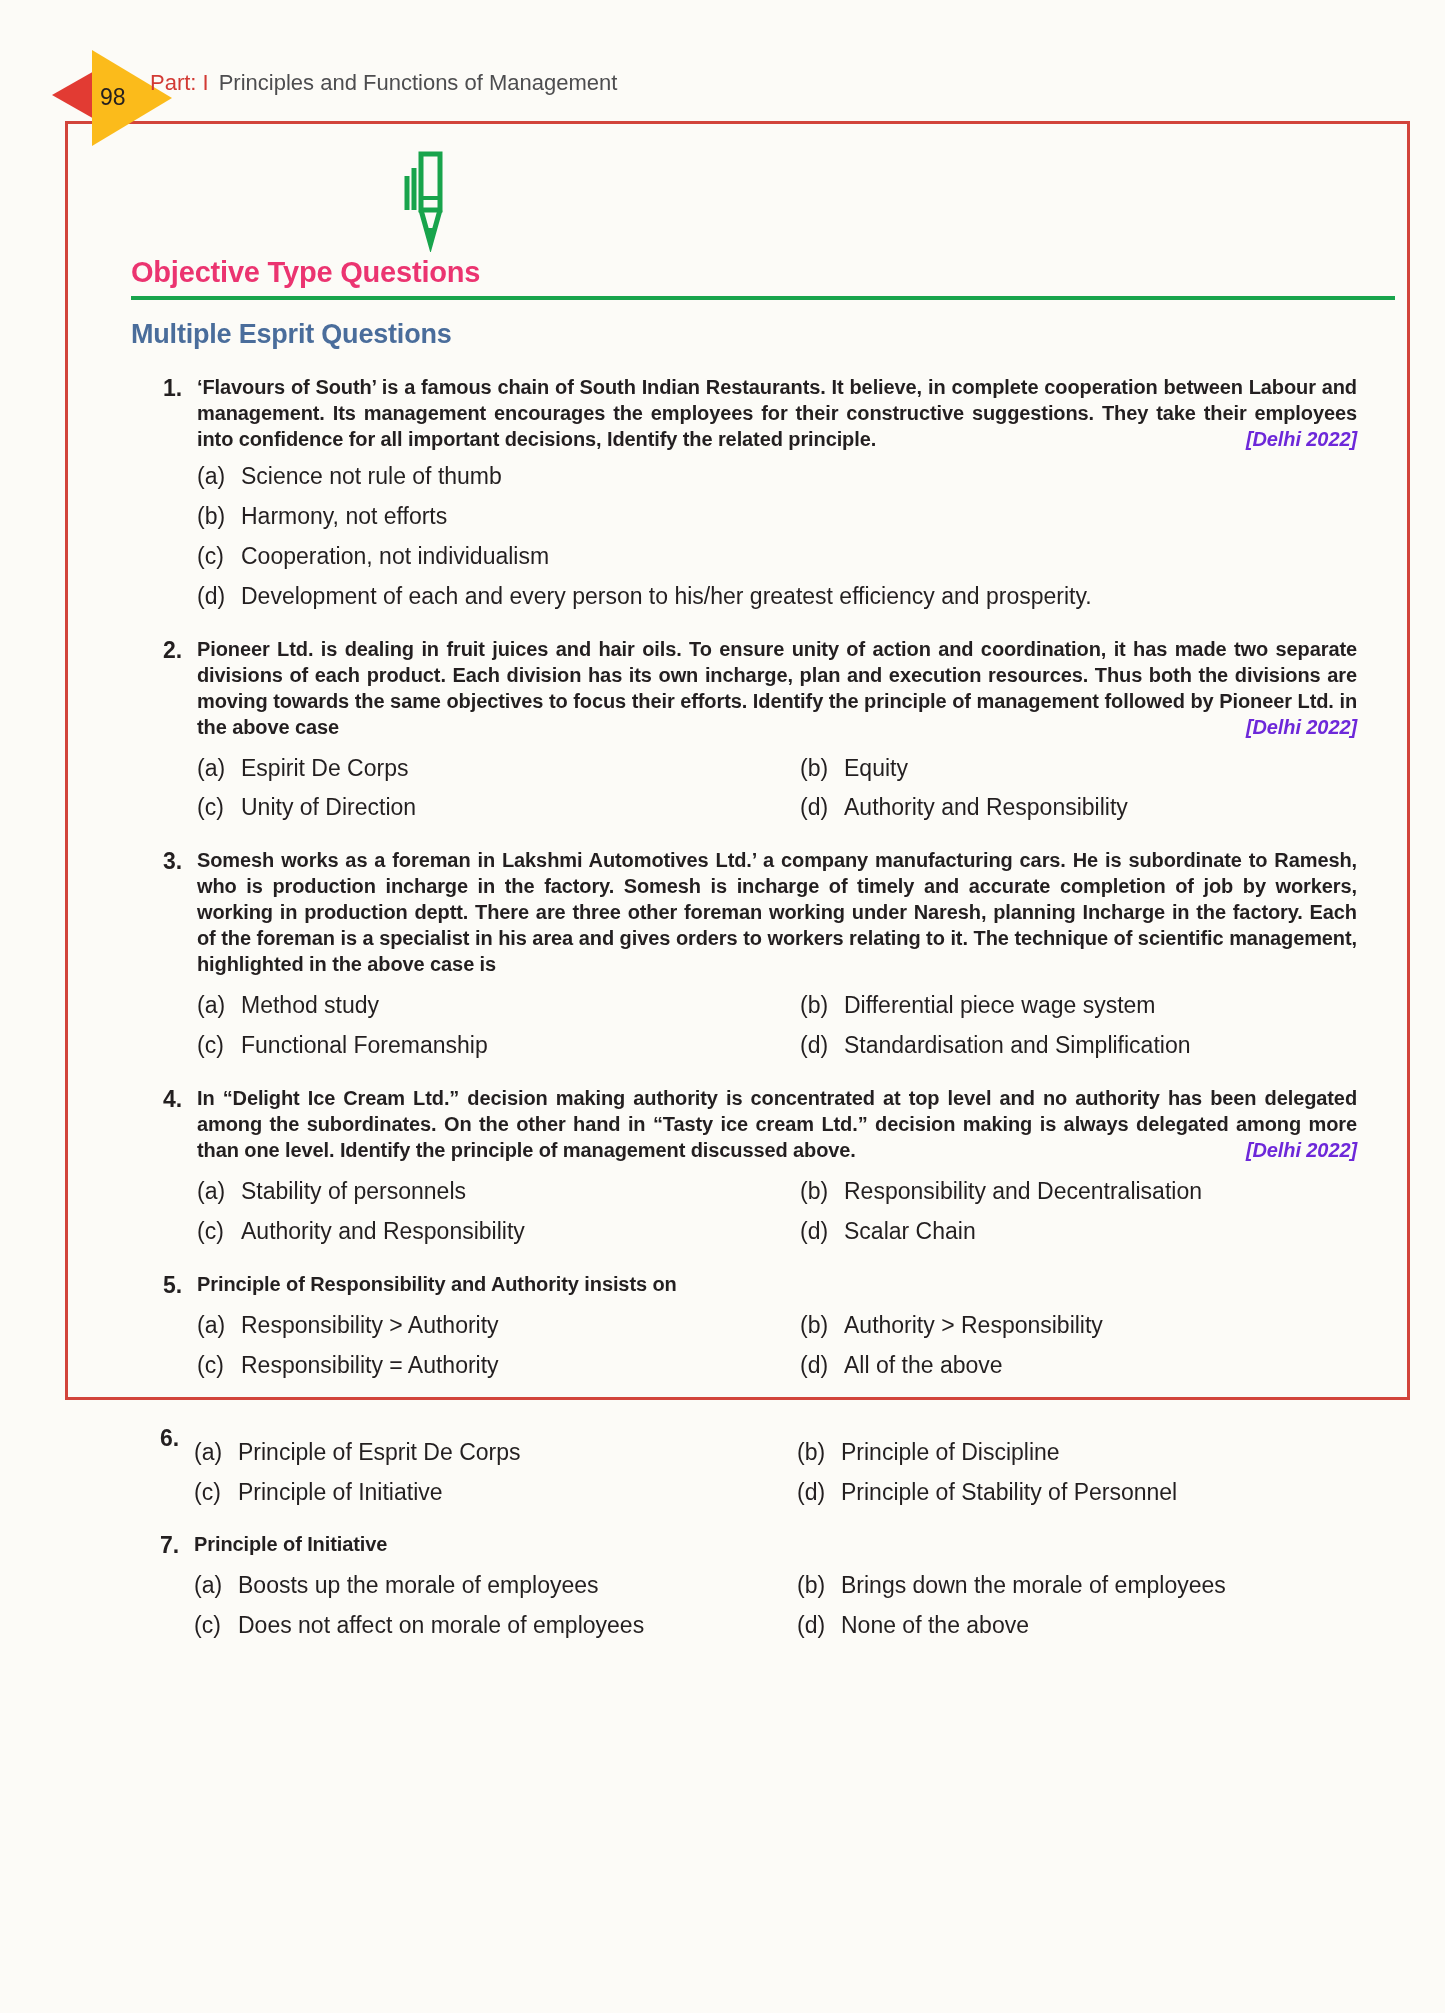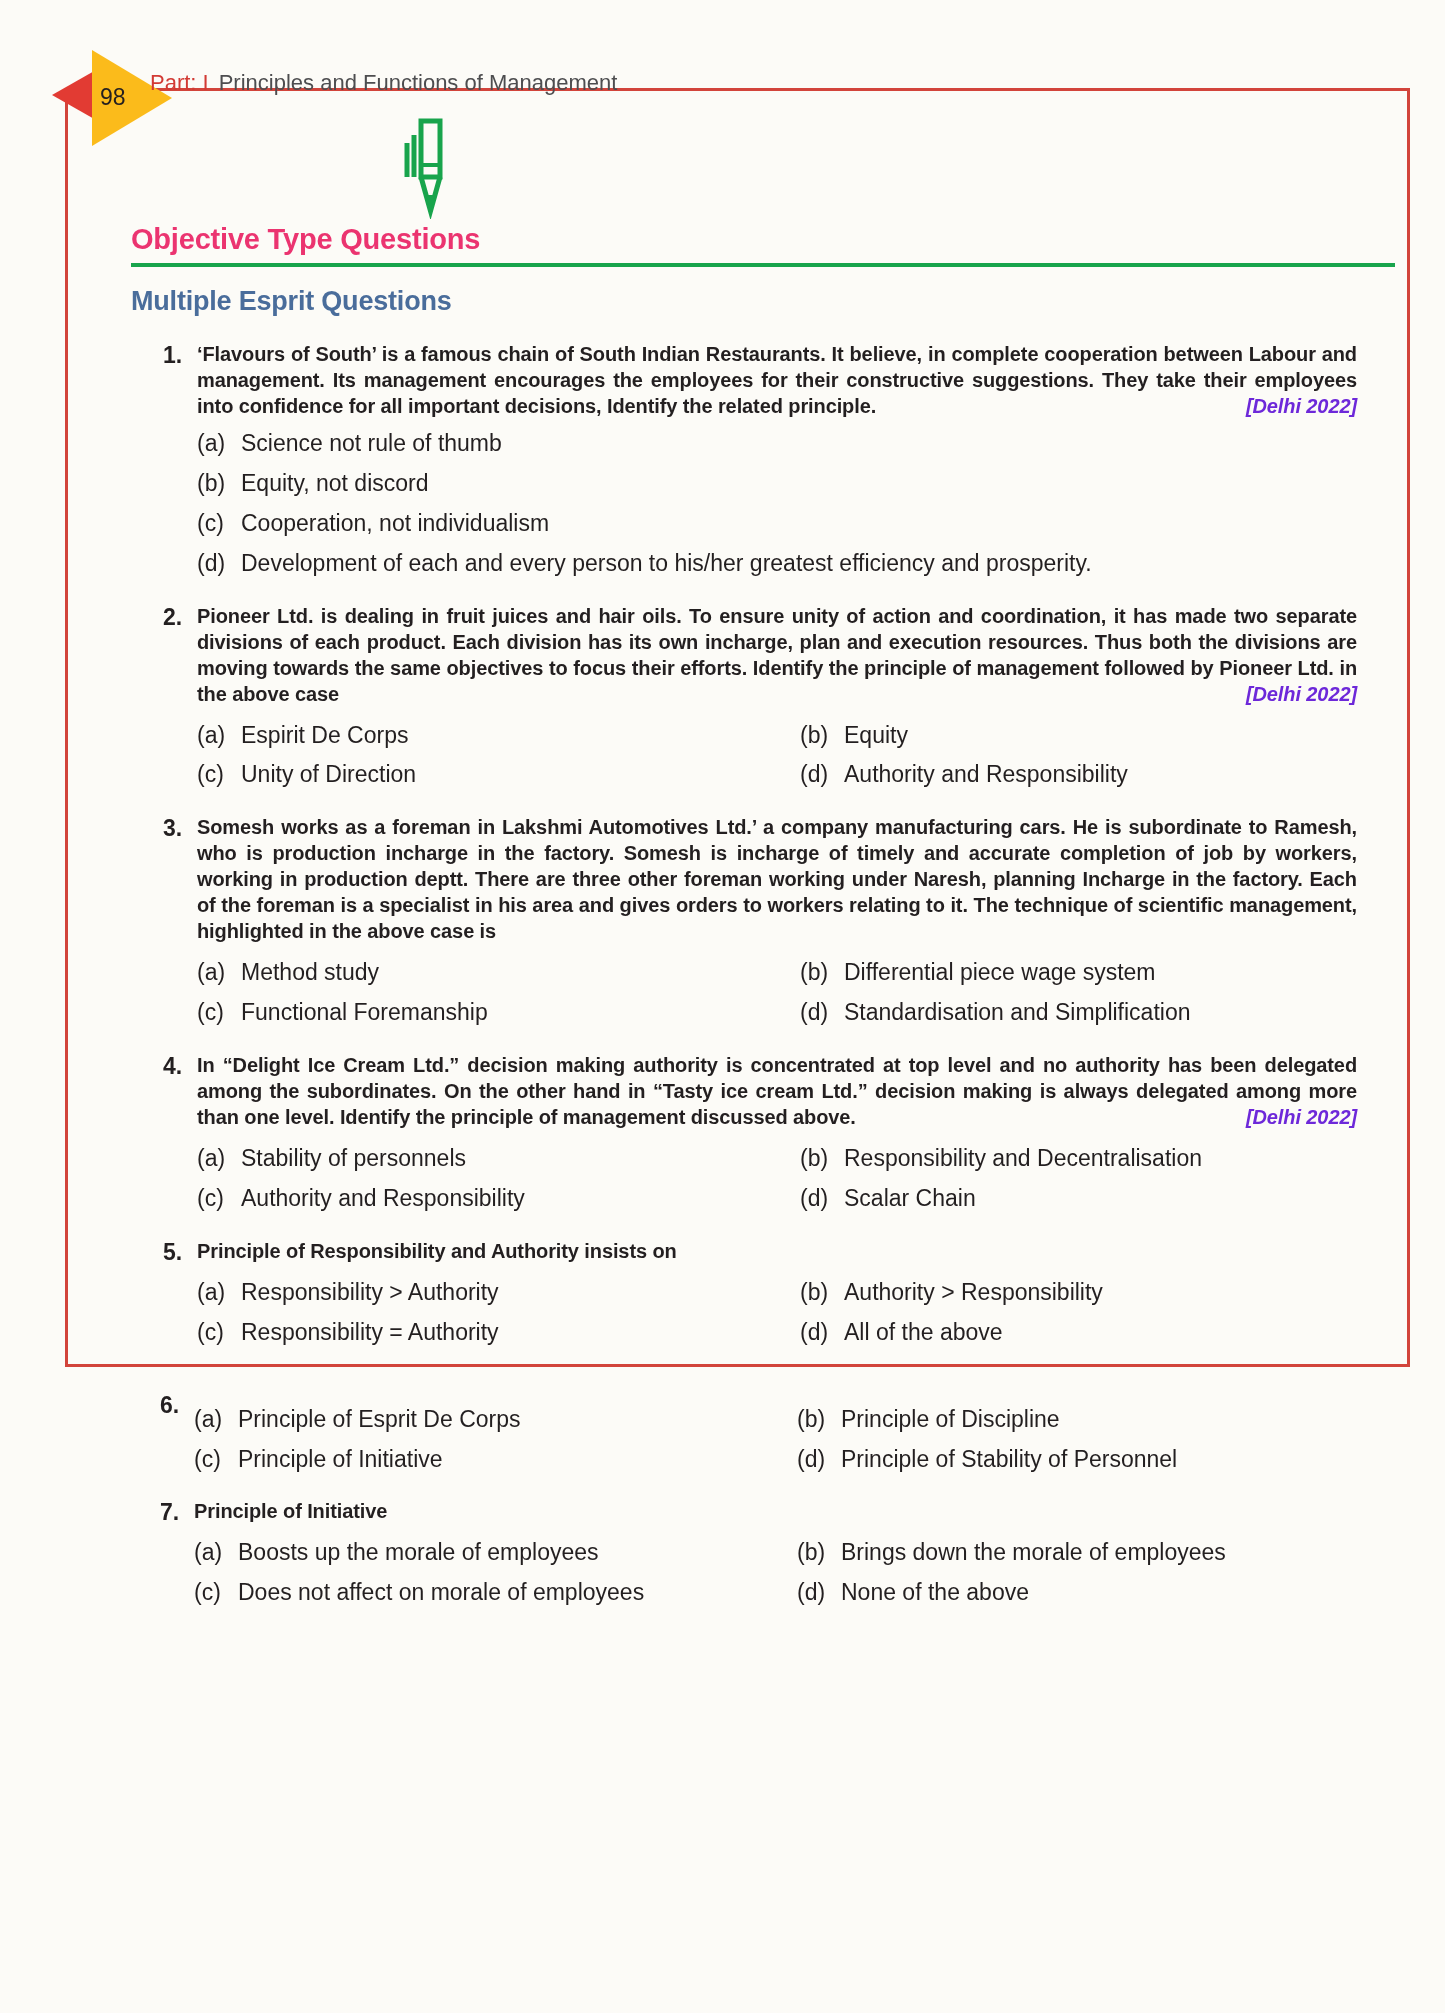--- a/index.html
+++ b/index.html
@@ -3,21 +3,21 @@
 <meta charset="utf-8">
 <style>
   html,body{margin:0;padding:0;}
   body{
     width:1445px;height:2013px;overflow:hidden;
     background:#FCFBF7;color:#231F20;
     font-family:"Liberation Sans",sans-serif;
     position:relative;
   }
   
-  .page-header{position:relative;height:88px;}
+  .page-header{position:relative;height:121px;}
   .marker{position:absolute;left:52px;top:50px;width:132px;height:96px;}
   .tri-red{position:absolute;left:0;top:20px;width:44px;height:50px;background:#E23B33;
     -webkit-clip-path:polygon(100% 0,100% 100%,0 50%);clip-path:polygon(100% 0,100% 100%,0 50%);}
   .tri-yellow{position:absolute;left:40px;top:0;width:80px;height:96px;background:#FBBB1B;
     -webkit-clip-path:polygon(0 0,100% 50%,0 100%);clip-path:polygon(0 0,100% 50%,0 100%);}
   .page-num{position:absolute;left:48px;top:34px;font-size:23px;color:#231F20;}
   .header-text{position:absolute;left:150px;top:70px;font-size:22px;white-space:nowrap;}
   .part-label{color:#D23A34;}
   .part-title{color:#4D4D4F;margin-left:10px;}
   
@@ -85,21 +85,21 @@
       <p class="q-stem"><span class="q-stem-text">‘Flavours of South’ is a famous chain of South Indian Restaurants. It believe, in complete cooperation between Labour and management. Its management encourages the employees for their constructive suggestions. They take their employees into confidence for all important decisions, Identify the related principle.</span><span class="q-tag">[Delhi 2022]</span></p>
 
       <div class="q-options">
 
       <div class="opt">
           <span class="opt-label">(a)</span>
           <span class="opt-text">Science not rule of thumb</span>
         </div>
             <div class="opt">
           <span class="opt-label">(b)</span>
-          <span class="opt-text">Equity, not discord</span>
+          <span class="opt-text">Harmony, not efforts</span>
         </div>
             <div class="opt">
           <span class="opt-label">(c)</span>
           <span class="opt-text">Cooperation, not individualism</span>
         </div>
             <div class="opt">
           <span class="opt-label">(d)</span>
           <span class="opt-text">Development of each and every person to his/her greatest efficiency and prosperity.</span>
         </div>
           </div>

